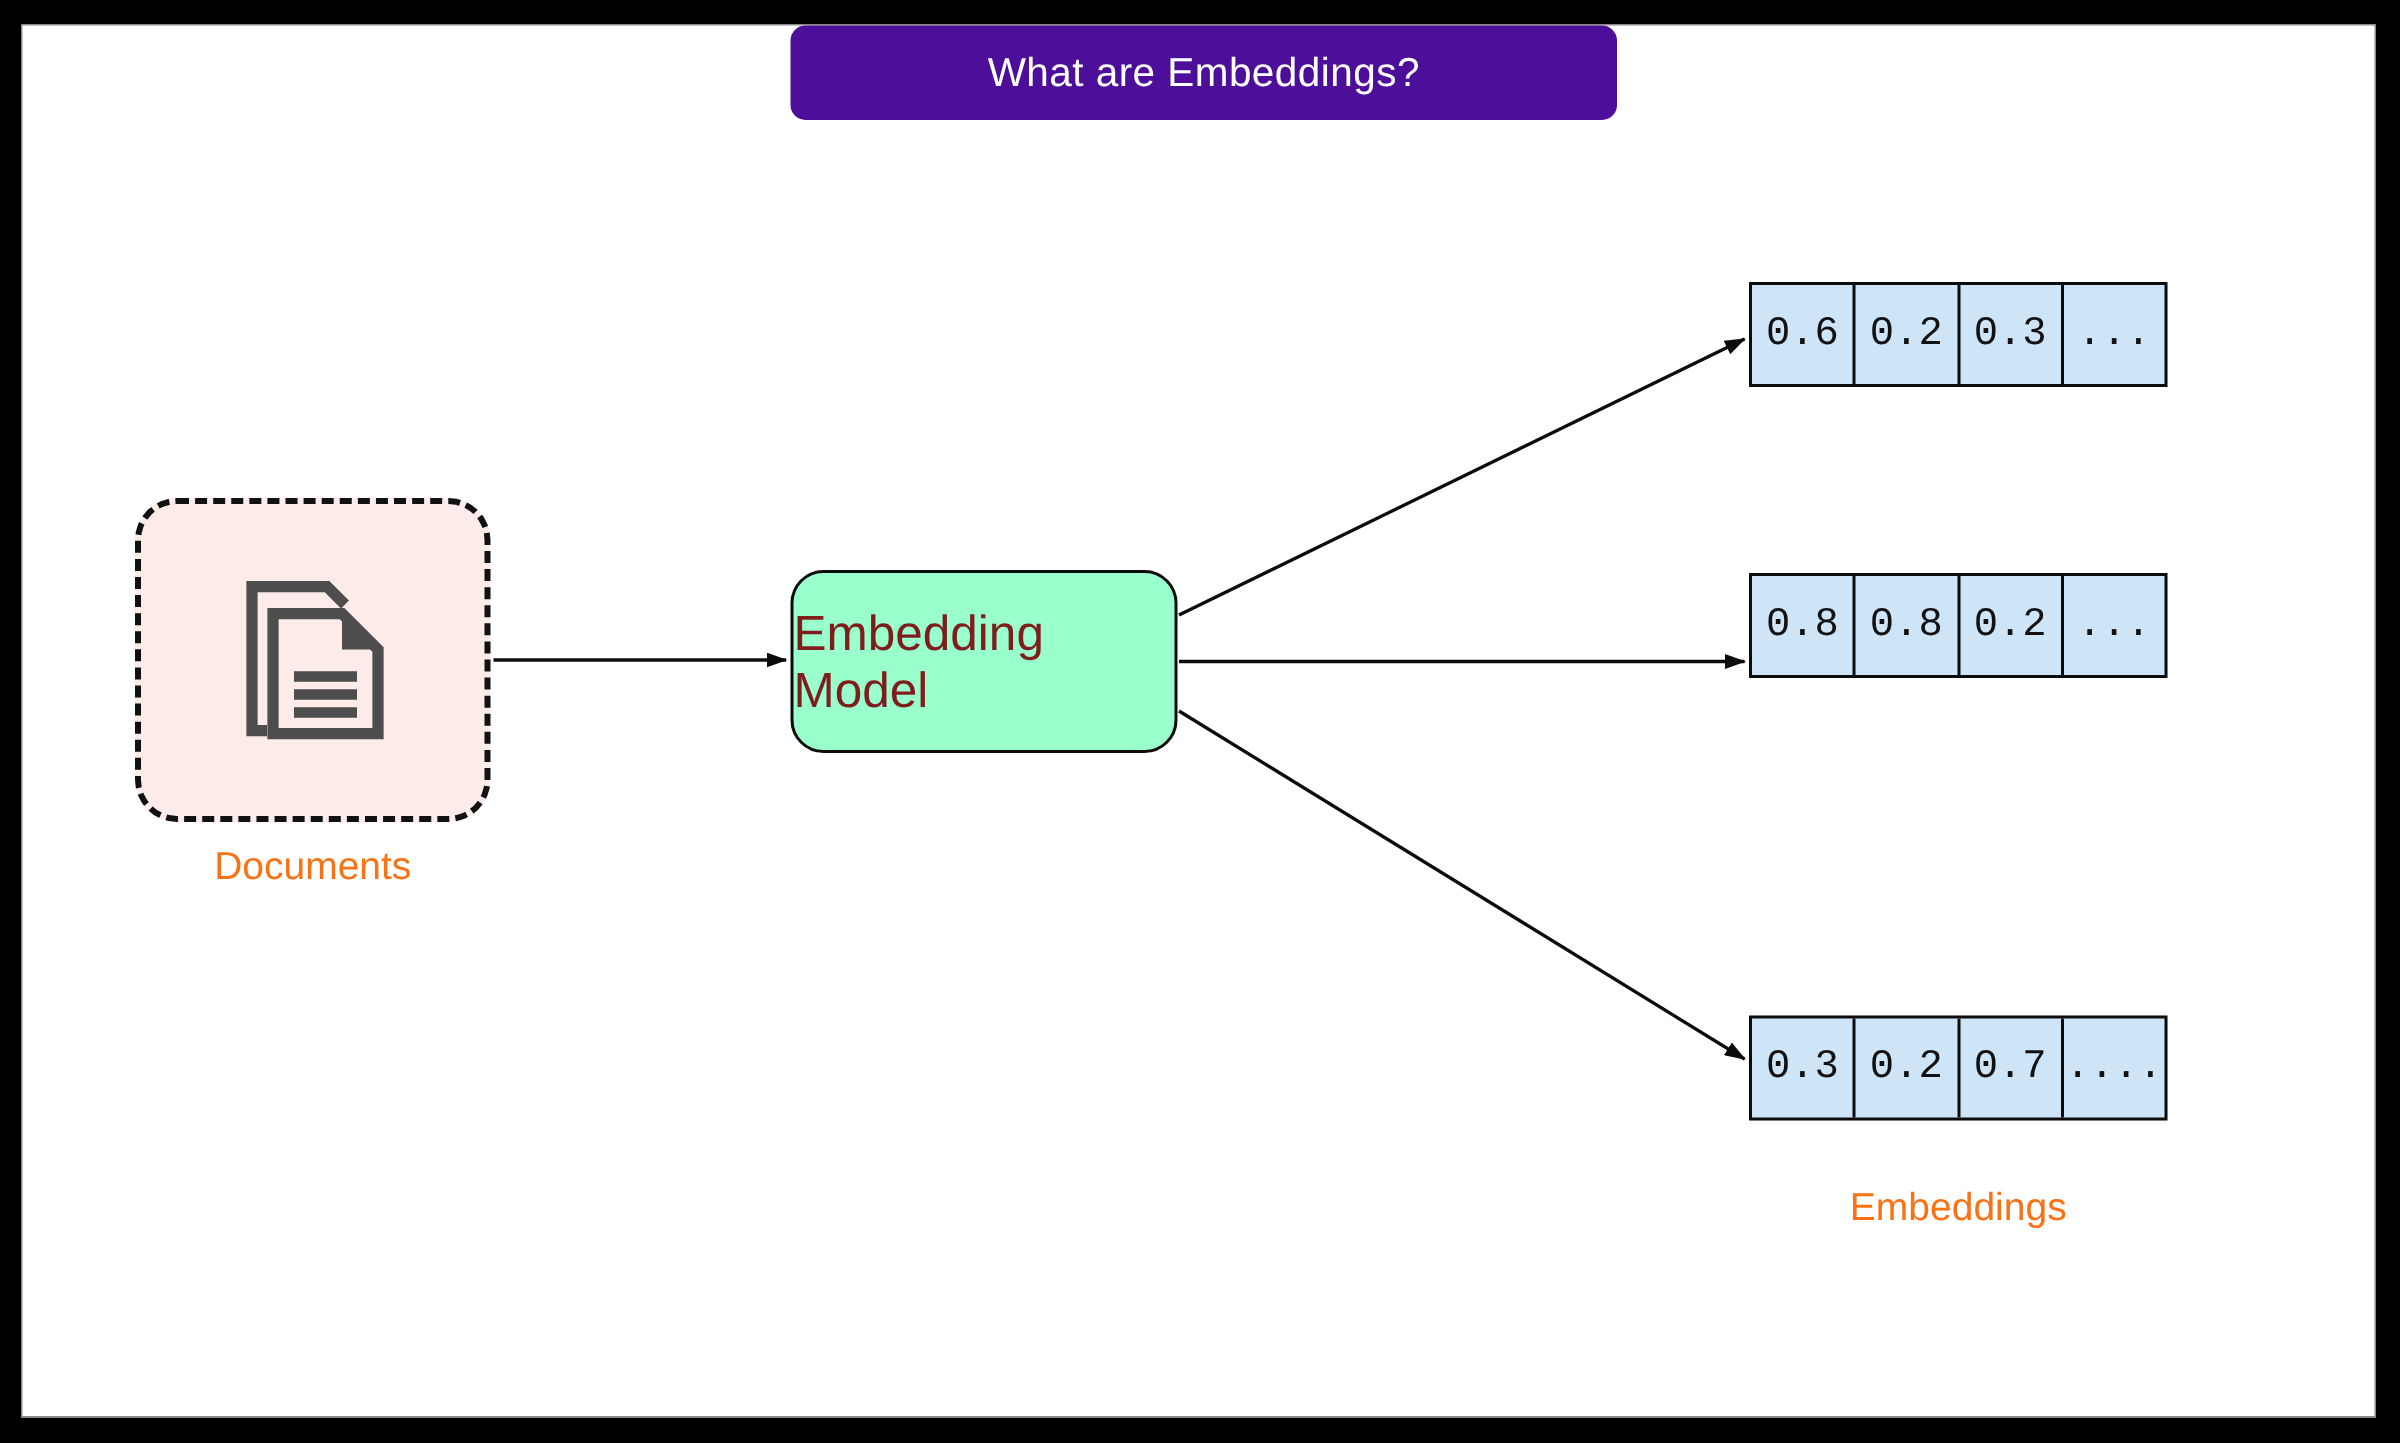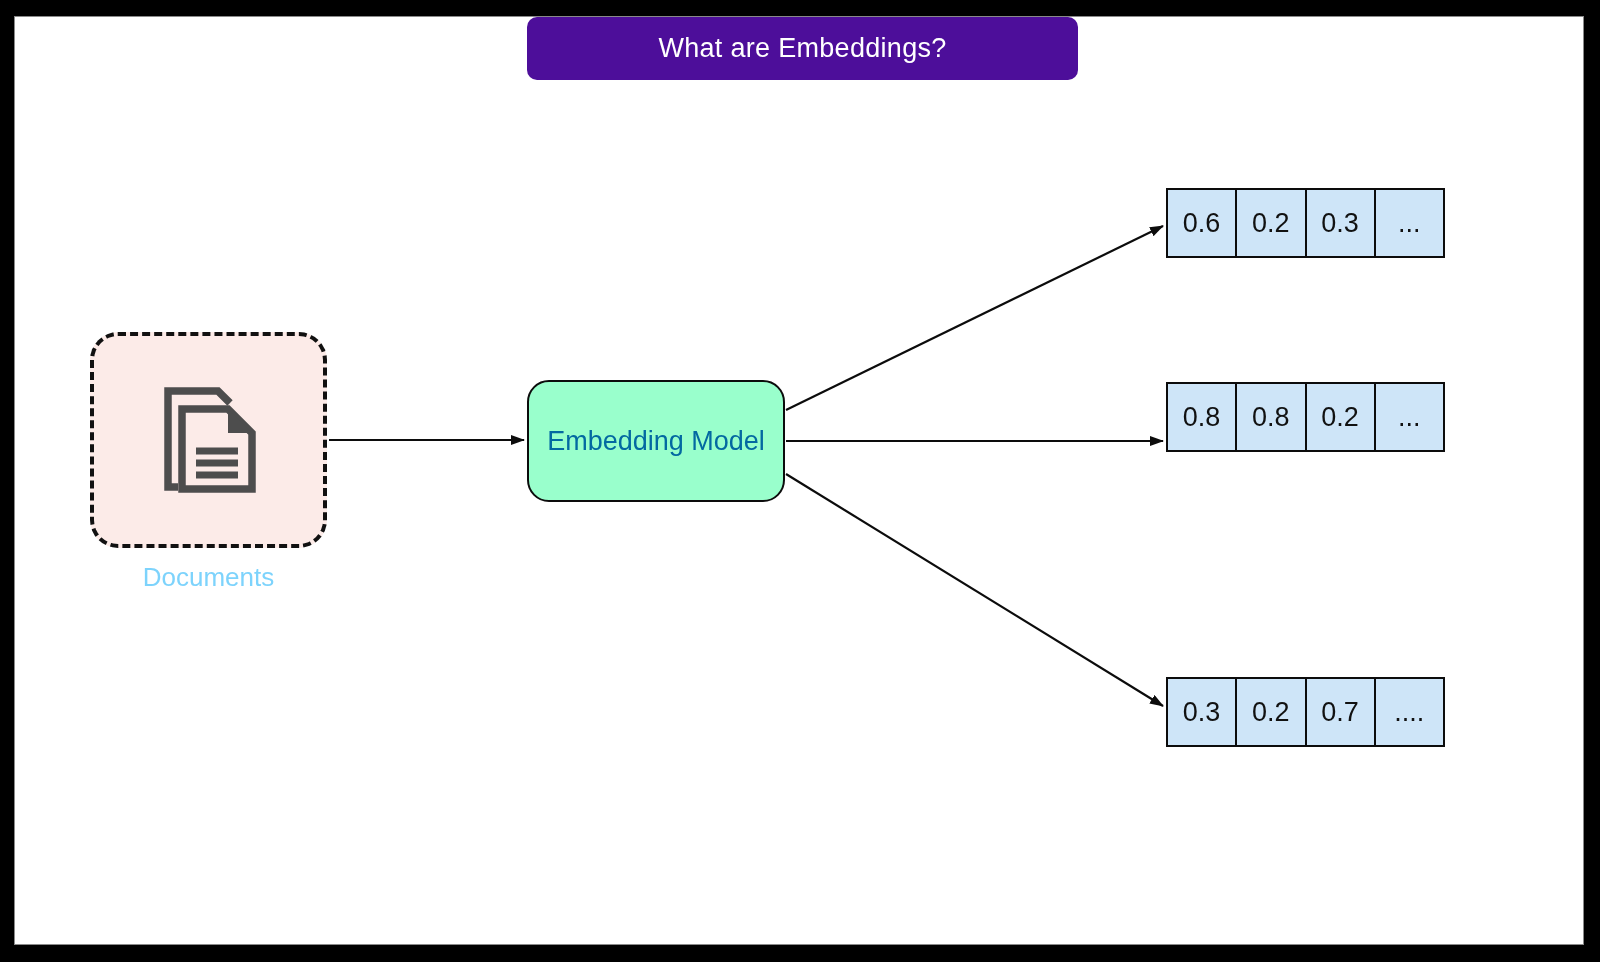--- a/index.html
+++ b/index.html
@@ -10,32 +10,32 @@
   
   .banner{position:absolute;left:527px;top:17px;width:551px;height:63px;
     background:var(--banner,#4D0E9A);border-radius:10px;display:flex;align-items:center;justify-content:center;}
   .banner span{color:#fff;font-size:27px;letter-spacing:.3px;}
 
   
   .doc-box{position:absolute;left:90px;top:332px;width:237px;height:216px;box-sizing:border-box;
     background:var(--documents_fill,#FCEBE8);border:4px dashed #111;border-radius:28px;
     display:flex;align-items:center;justify-content:center;}
   .doc-icon{width:94px;height:110px;color:var(--icon,#4D4D4D);}
-  .node-label{position:absolute;text-align:center;font-size:26px;color:#7dd3fc;}
+  .node-label{position:absolute;text-align:center;font-size:26px;color:#f97316;}
   .doc-label{left:90px;top:562px;width:237px;}
 
   
   .model-box{position:absolute;left:527px;top:380px;width:258px;height:122px;box-sizing:border-box;
     background:var(--model_fill,#99FFCC);border:2.5px solid #0c0c0c;border-radius:22px;
     display:flex;align-items:center;justify-content:center;}
-  .model-box span{font-size:27px;color:#0369a1;}
+  .model-box span{font-size:33px;color:#7f1d1d;}
 
   
   .vec{position:absolute;left:1166px;width:279px;height:70px;box-sizing:border-box;
-    display:flex;background:var(--vector_fill,#CEE5F8);border:2px solid #0c0c0c;}
+    display:flex;background:var(--vector_fill,#CEE5F8);border:2px solid #0c0c0c;font-family:Liberation Mono, monospace;}
   .cell{flex:1;display:flex;align-items:center;justify-content:center;
     border-right:2px solid #0c0c0c;font-size:27px;color:#111;}
   .cell:last-child{border-right:none;}
   .emb-label{left:1166px;top:789px;width:279px;}
 
   
   #arrows{position:absolute;left:0;top:0;width:1600px;height:962px;pointer-events:none;}
 </style>
 </head>
 <body>
@@ -84,13 +84,14 @@
     <div class="cell">0.8</div>
     <div class="cell">0.2</div>
     <div class="cell">...</div>
   </div>
   <div class="vec" style="top:677px">
     <div class="cell">0.3</div>
     <div class="cell">0.2</div>
     <div class="cell">0.7</div>
     <div class="cell">....</div>
   </div>
+  <div class="node-label emb-label">Embeddings</div>
 </div>
 
 </body></html>

